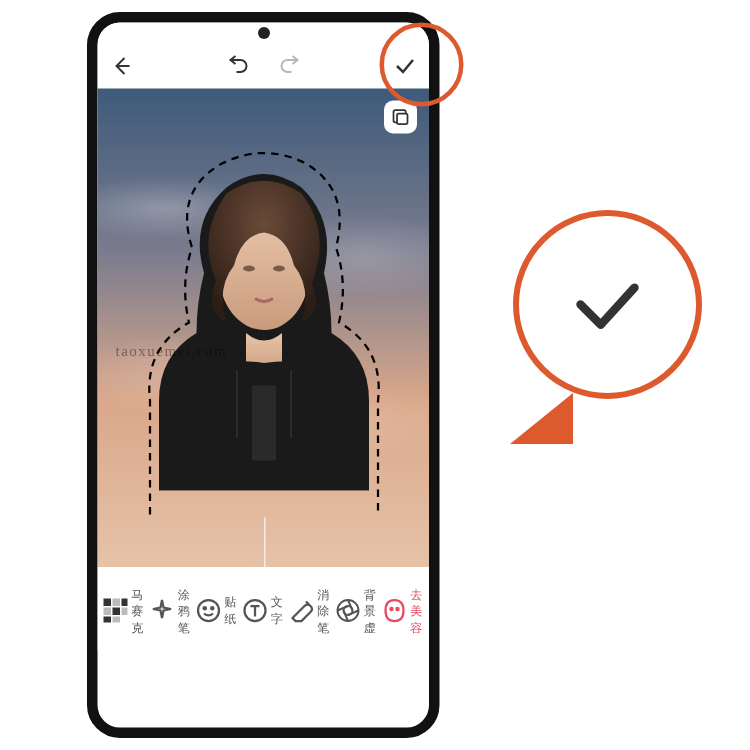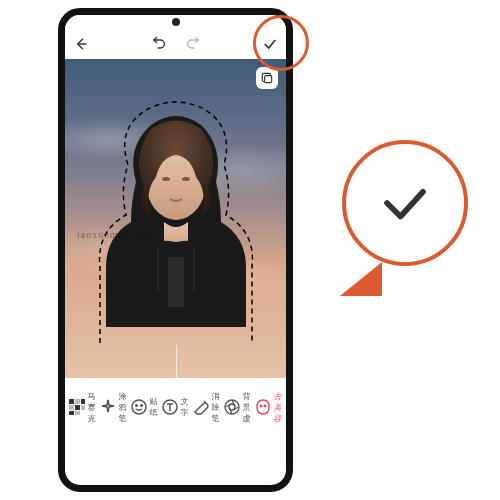--- a/index.html
+++ b/index.html
@@ -114,21 +114,21 @@
     background: #fff;
   }
   .tool {
     display: flex;
     align-items: center;
     gap: 2px;
     width: 30px;
     font-size: 8px;
     color: #555;
   }
-  .tool.active { color: #e84a5f; font-style: italic; }
+  .tool.active { color: #e84a5f; }
   .tool .ticon { width: 18px; height: 18px; display: flex; align-items: center; justify-content: center; }
   .highlight-circle {
     position: absolute;
     left: 253px;
     top: 15px;
     width: 56px;
     height: 56px;
     border: 3px solid #dc5a2e;
     border-radius: 50%;
     pointer-events: none;

